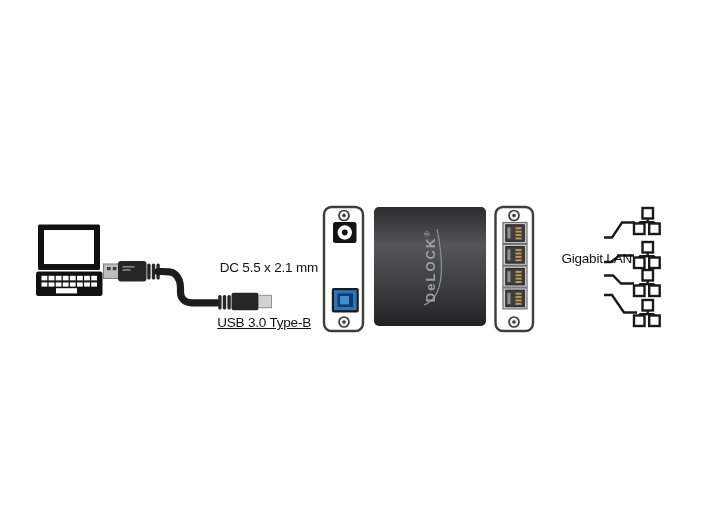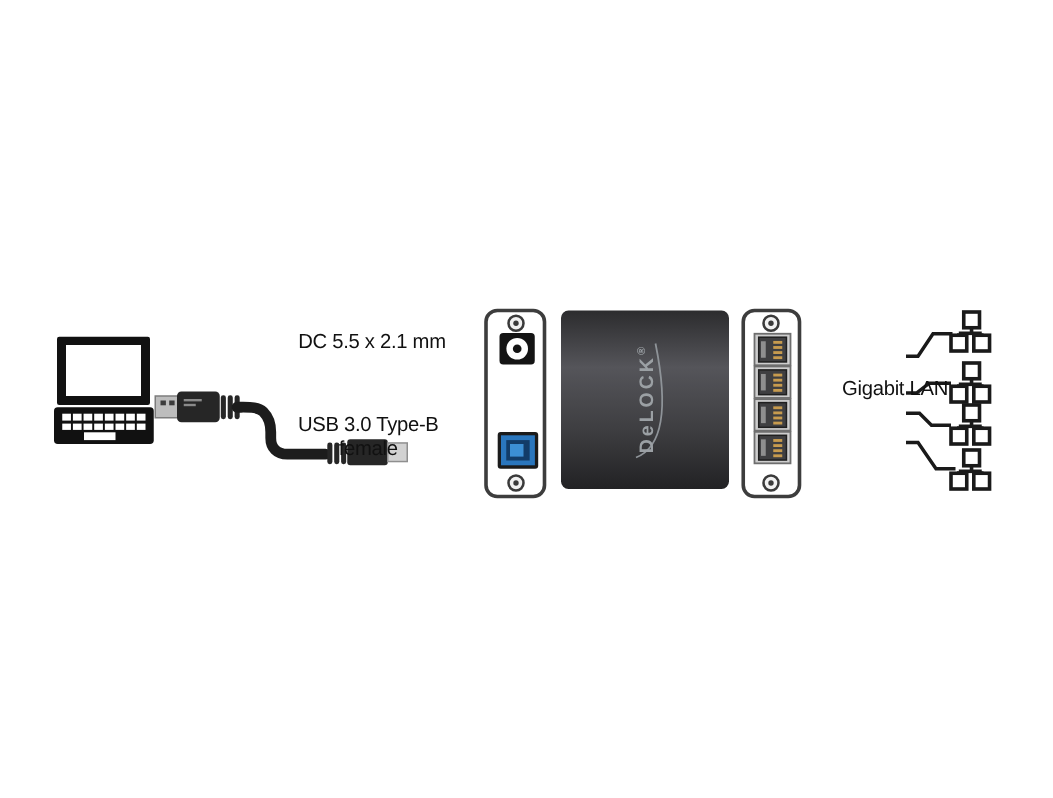--- a/index.html
+++ b/index.html
@@ -1,23 +1,23 @@
 <!DOCTYPE html>
 <html><head>
 <meta charset="utf-8">
 <style>
   html,body{margin:0;padding:0;background:#fff;}
   #canvas{position:relative;width:702px;height:532px;background:#ffffff;overflow:hidden;
           font-family:"Liberation Sans", sans-serif;}
   #diagram-svg{position:absolute;left:0;top:0;}
   .label{position:absolute;color:#111;font-size:13.5px;line-height:16px;letter-spacing:-0.2px;}
-  .label.right{text-align:center;}
+  .label.right{text-align:right;margin-top:40px;}
   .label.center{text-align:center;}
   #dc-label{top:220px;left:178px;width:140px;}
-  #usb-label{top:275px;left:180px;width:131px;}
+  #usb-label{top:275px;left:180px;width:131px;text-decoration:underline;}
   #lan-label{top:251px;left:512px;width:120px;text-align:right;}
   #logo-wrap{position:absolute;left:374px;top:207px;width:112px;height:119px;
              display:flex;align-items:center;justify-content:center;pointer-events:none;}
   #logo-text{transform:rotate(-90deg);white-space:nowrap;color:#9ba0a4;
              font-weight:bold;font-size:13px;letter-spacing:2px;}
   #logo-text .reg{font-size:7.5px;vertical-align:super;letter-spacing:0;}
 </style>
 </head>
 <body>
 
@@ -208,21 +208,20 @@
         </g>
       </g>
 </svg>
 
 <div id="dc-label" class="label right">
   <div>DC 5.5 x 2.1 mm</div>
 </div>
 
 <div id="usb-label" class="label right">
   <div>USB 3.0 Type-B</div>
-  <div>female</div>
 </div>
 
 <div id="lan-label" class="label center">
   <div>Gigabit LAN</div>
 </div>
 
 <div id="logo-wrap">
   <div id="logo-text"><span>DeLOCK</span><span class="reg">®</span></div>
 </div>
 

